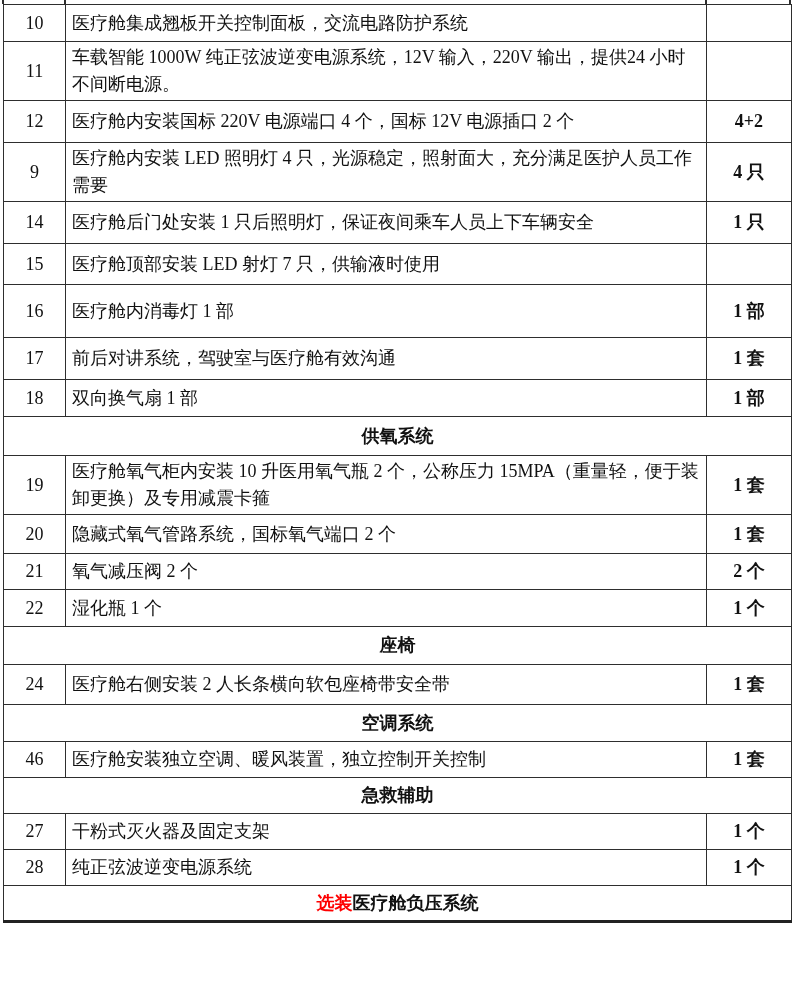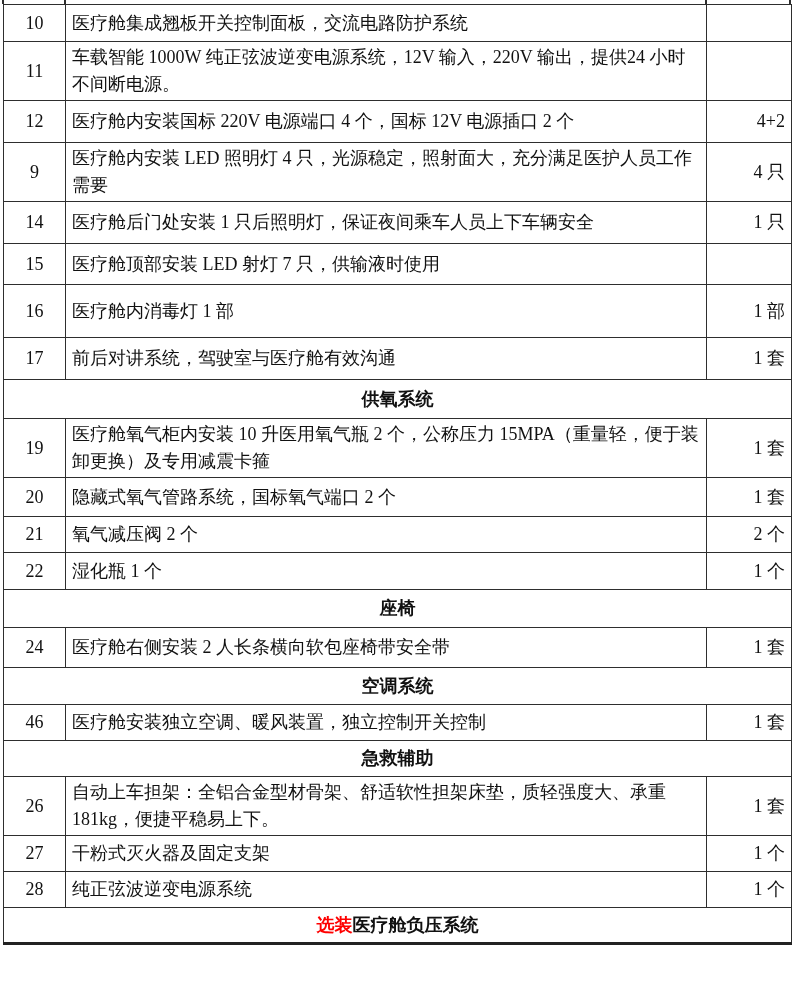--- a/index.html
+++ b/index.html
@@ -51,23 +51,24 @@
     text-align: center;
     font-size: 17px;
     padding: 2px 2px;
   }
   td.desc-cell {
     text-align: left;
     padding-left: 13px;
     padding-right: 10px;
   }
   td.qty-cell {
-    text-align: right;
+    text-align: center;
     padding-left: 10px;
     font-size: 17px;
+    font-weight: bold;
   }
   td.section-cell {
     text-align: center;
     font-weight: bold;
     font-size: 19px;
     padding: 2px 0;
   }
   td.section-cell .hl {
     font-weight: bold;
   }
@@ -125,20 +126,25 @@
         <tr style="height: 53px;">
           <td class="no-cell">16</td>
           <td class="desc-cell">医疗舱内消毒灯 1 部</td>
           <td class="qty-cell">1 部</td>
         </tr>
         <tr style="height: 42px;">
           <td class="no-cell">17</td>
           <td class="desc-cell">前后对讲系统，驾驶室与医疗舱有效沟通</td>
           <td class="qty-cell">1 套</td>
         </tr>
+        <tr style="height: 37px;">
+          <td class="no-cell">18</td>
+          <td class="desc-cell">双向换气扇 1 部</td>
+          <td class="qty-cell">1 部</td>
+        </tr>
         <tr style="height: 39px;">
           <td colspan="3" class="section-cell"><span>供氧系统</span></td>
         </tr>
         <tr style="height: 56px;">
           <td class="no-cell">19</td>
           <td class="desc-cell">医疗舱氧气柜内安装 10 升医用氧气瓶 2 个，公称压力 15MPA（重量轻，便于装卸更换）及专用减震卡箍</td>
           <td class="qty-cell">1 套</td>
         </tr>
         <tr style="height: 39px;">
           <td class="no-cell">20</td>
@@ -166,25 +172,20 @@
         <tr style="height: 37px;">
           <td colspan="3" class="section-cell"><span>空调系统</span></td>
         </tr>
         <tr style="height: 36px;">
           <td class="no-cell">46</td>
           <td class="desc-cell">医疗舱安装独立空调、暖风装置，独立控制开关控制</td>
           <td class="qty-cell">1 套</td>
         </tr>
         <tr style="height: 36px;">
           <td colspan="3" class="section-cell"><span>急救辅助</span></td>
-        </tr>
-        <tr style="height: 55px;">
-          <td class="no-cell">26</td>
-          <td class="desc-cell">自动上车担架：全铝合金型材骨架、舒适软性担架床垫，质轻强度大、承重 181kg，便捷平稳易上下。</td>
-          <td class="qty-cell">1 套</td>
         </tr>
         <tr style="height: 36px;">
           <td class="no-cell">27</td>
           <td class="desc-cell">干粉式灭火器及固定支架</td>
           <td class="qty-cell">1 个</td>
         </tr>
         <tr style="height: 36px;">
           <td class="no-cell">28</td>
           <td class="desc-cell">纯正弦波逆变电源系统</td>
           <td class="qty-cell">1 个</td>

